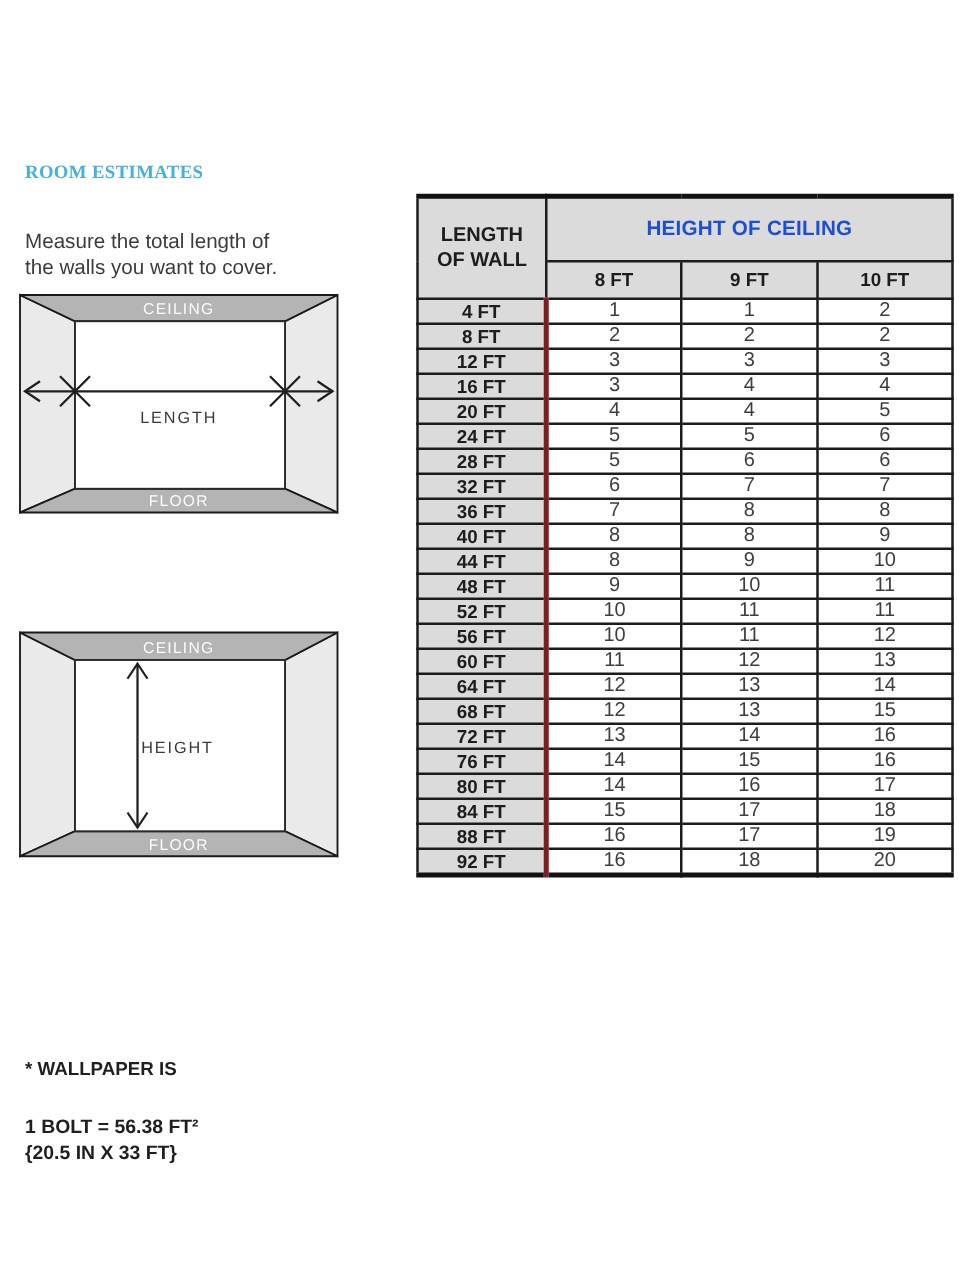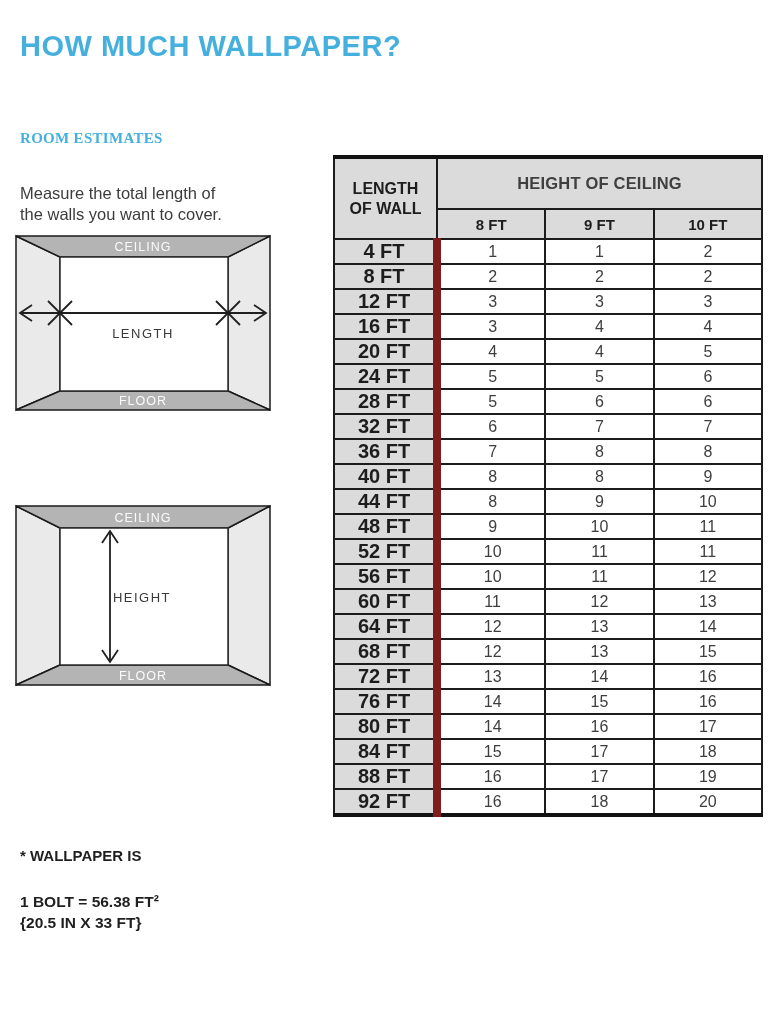--- a/index.html
+++ b/index.html
@@ -78,52 +78,51 @@
     font-size: 16px;
     line-height: 1.25;
     white-space: pre-line;
     color: #1d1d1d;
   }
   th.group-head {
     background: #dbdbdb;
     height: 52px;
     font-size: 16.5px;
     letter-spacing: 0.2px;
-    color: #404040;
+    color: #1d4ed8;
   }
   th.sub-head {
     background: #dbdbdb;
     height: 30px;
     font-size: 15px;
     color: #1d1d1d;
     border-left: none;
     border-right: none;
   }
   tbody th.row-label {
     background: #dbdbdb;
-    border-right: 8px solid #7f1d1d;
-    font-size: 20px;
+    border-right: 4px solid #7f1d1d;
+    font-size: 15px;
     height: 14px;
     color: #1d1d1d;
   }
   tbody td.bolt-val {
     font-size: 16px;
     font-weight: normal;
     color: #3e3e3e;
     background: #ffffff;
   }
   .diagram-label { font-size: 13px; letter-spacing: 1.5px; fill: #3a3a3a; }
   .band-label { font-size: 12.5px; letter-spacing: 1px; fill: #fbfbfb; }
 </style>
 </head>
 <body>
 
 <div class="page">
 
-  <h1 class="page-title">HOW MUCH WALLPAPER?</h1>
 
   <div class="section-heading left-heading">ROOM ESTIMATES</div>
 
   <p class="para p1">Measure the total length of
 the walls you want to cover.</p>
 
   <svg class="diagram diagram1" width="258" height="178" viewBox="0 0 258 178">
     <polygon points="2,2 46,23 46,157 2,176" fill="#eaeaea" stroke="#1a1a1a" stroke-width="1.5"></polygon>
     <polygon points="256,2 214,23 214,157 256,176" fill="#eaeaea" stroke="#1a1a1a" stroke-width="1.5"></polygon>
     <polygon points="2,2 256,2 214,23 46,23" fill="#b4b4b4" stroke="#1a1a1a" stroke-width="1.5"></polygon>

